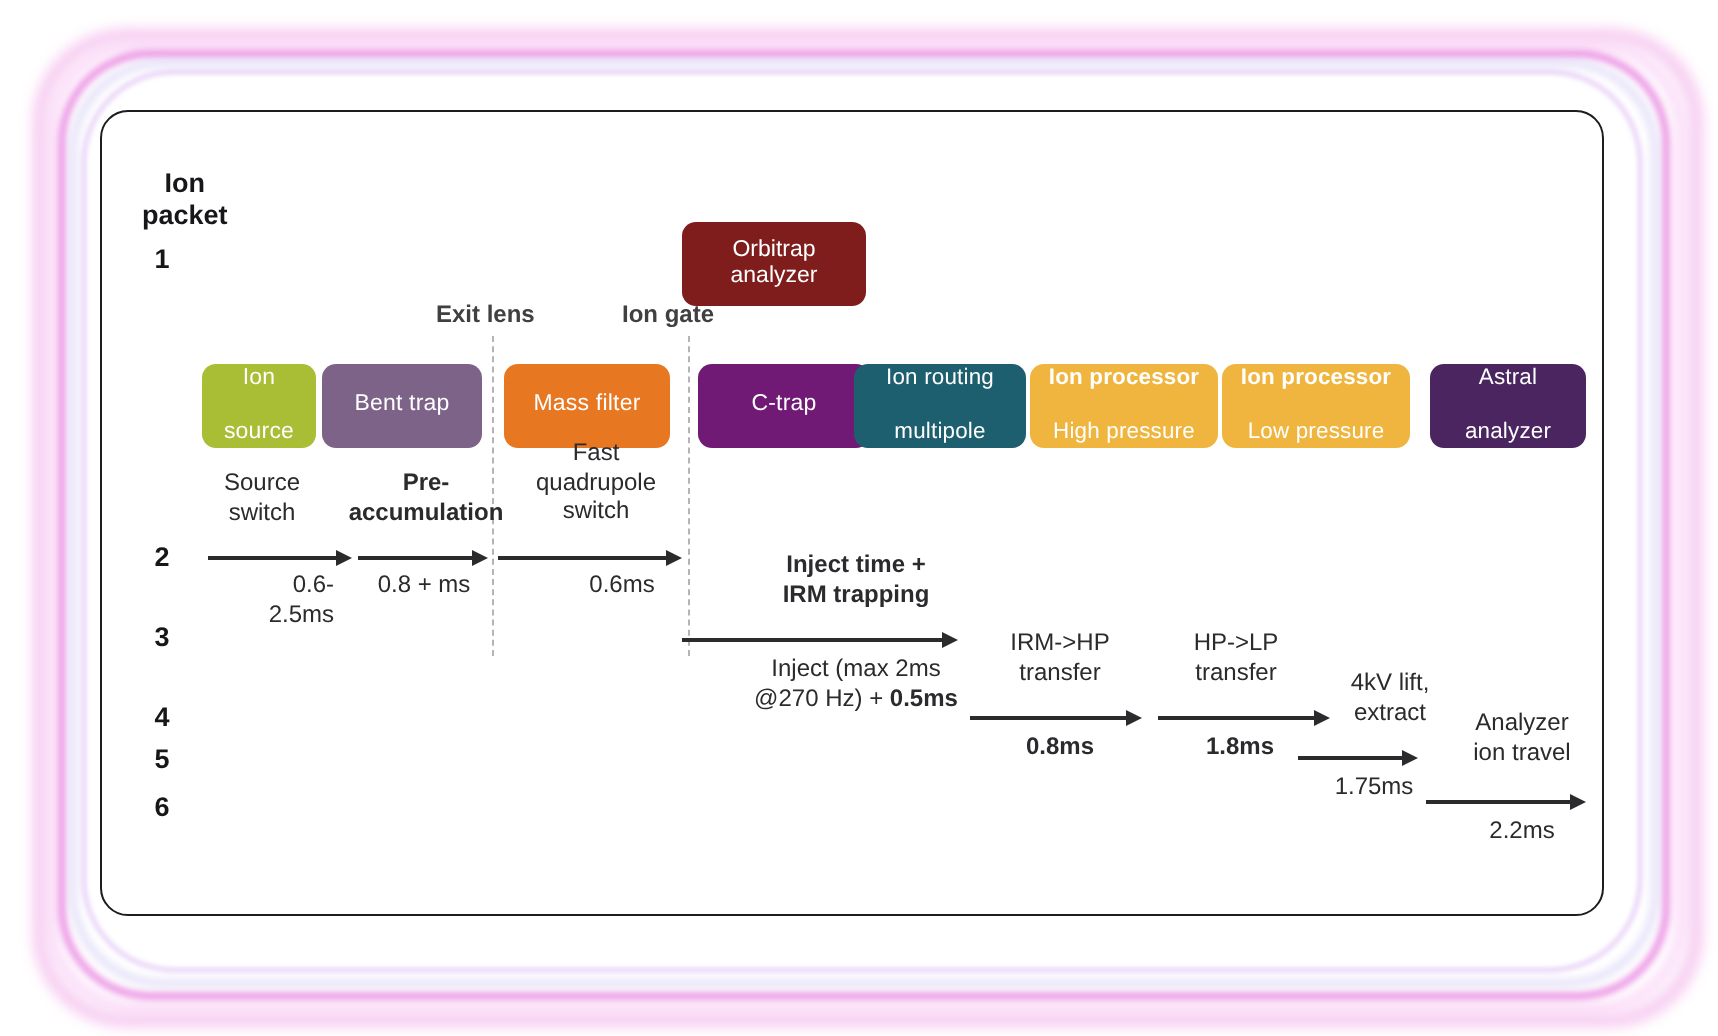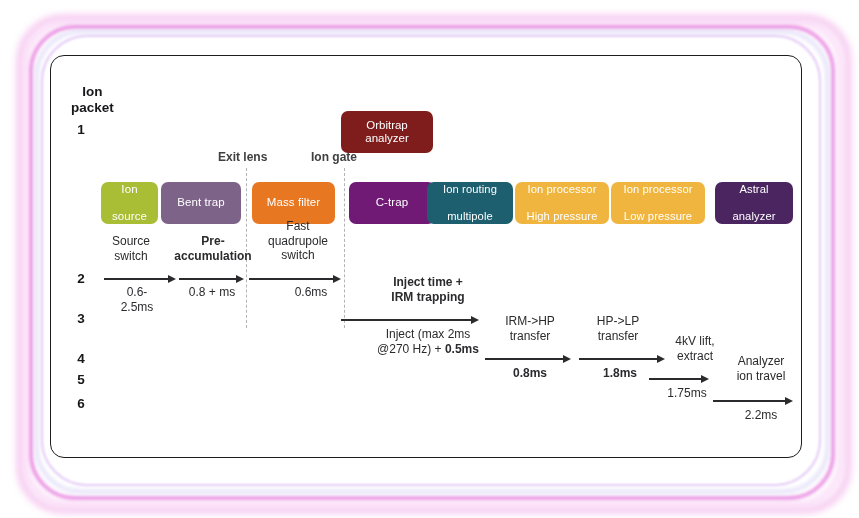--- a/index.html
+++ b/index.html
@@ -84,21 +84,21 @@
     justify-content: center;
     text-align: center;
     font-size: 11.5px;
     line-height: 13.5px;
     letter-spacing: 0.1px;
     box-sizing: border-box;
     white-space: pre-line;
     padding: 2px 4px;
   }
   .comp.two-line { font-size: 11.2px; }
-  .comp .b { font-weight: normal; display: block; }
+  .comp .b { font-weight: bold; display: block; }
   .comp .n { display: block; }
 
   
   #orbitrap-box {
     position: absolute;
     border-radius: 7px;
     color: #ffffff;
     display: flex; align-items: center; justify-content: center;
     text-align: center;
     font-size: 11.5px; line-height: 13.5px;
@@ -139,21 +139,21 @@
   .cap {
     position: absolute;
     font-size: 12px;
     line-height: 14.5px;
     color: #2b2b2e;
     text-align: center;
     white-space: pre-line;
   }
   .cap.bold { font-weight: bold; }
   .cap .bold-in { font-weight: bold; }
-  .cap.left { text-align: center; }
+  .cap.left { text-align: right; }
 </style>
 </head>
 <body>
 
 <div id="frame-wrap">
   <div class="glow glow-a"></div>
   <div class="glow glow-b"></div>
   <div class="glow glow-c"></div>
   <div class="glow glow-d"></div>
   <div class="glow glow-e"></div>

